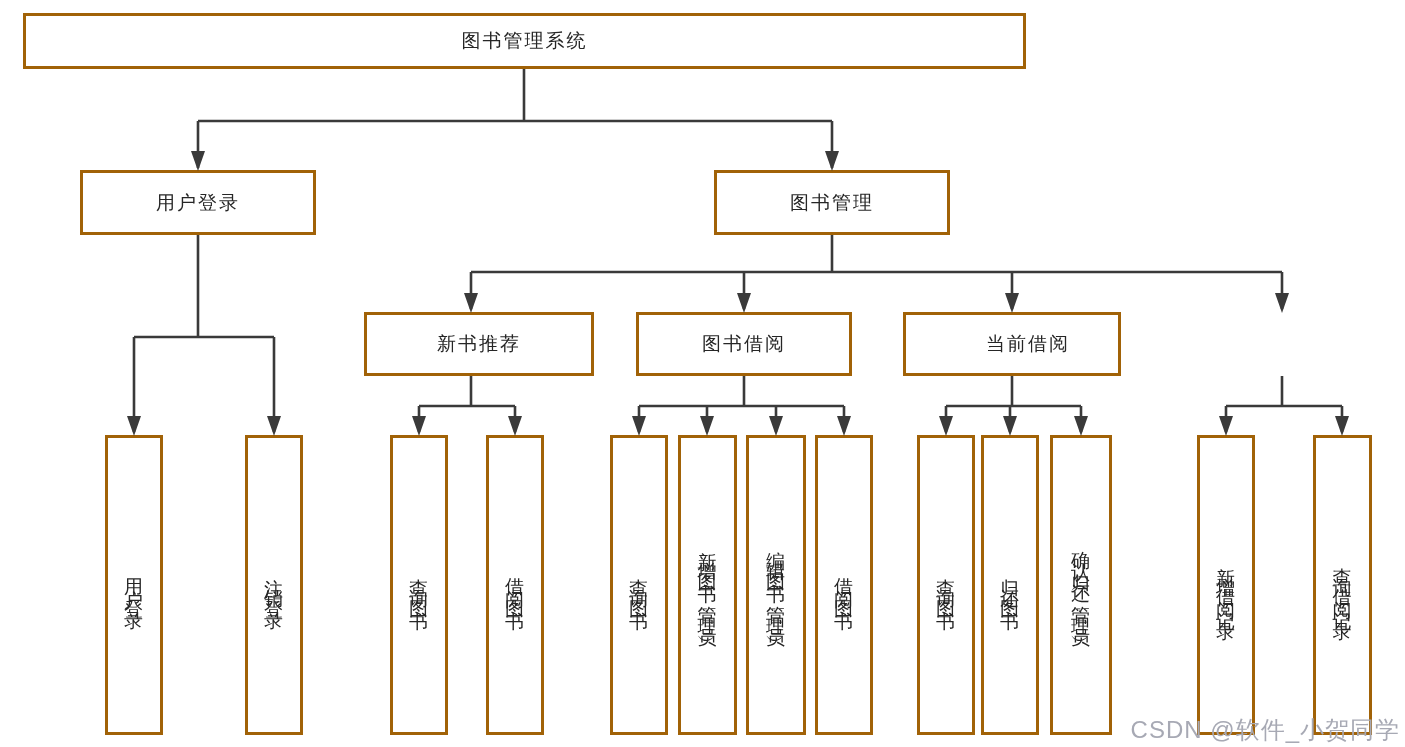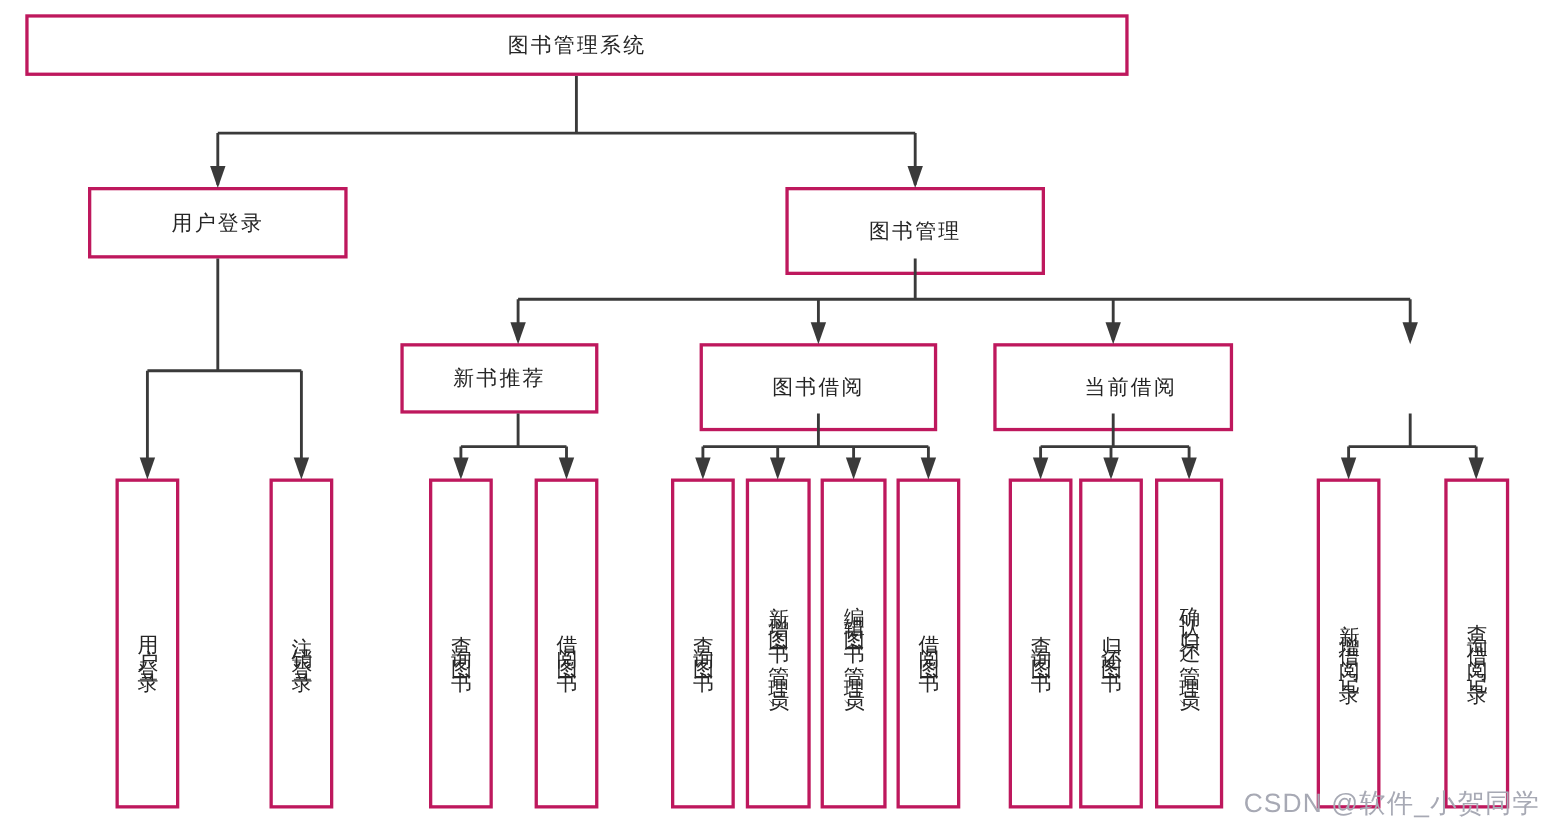--- a/index.html
+++ b/index.html
@@ -7,21 +7,21 @@
     position: relative;
     width: 1405px;
     height: 747px;
     background: #ffffff;
     font-family: "Liberation Sans", sans-serif;
     overflow: hidden;
   }
   .node {
     position: absolute;
     box-sizing: border-box;
-    border: 3px solid #be185d;
+    border: 3px solid #a16207;
     background: #ffffff;
     display: flex;
     align-items: center;
     justify-content: center;
     color: #262626;
   }
   .node.h { font-size: 19px; letter-spacing: 2px; white-space: nowrap; }
   .node.v span {
     writing-mode: vertical-rl;
     text-orientation: mixed;
@@ -52,31 +52,31 @@
 
 <div class="canvas">
 
   <div class="node h" style="left:23px; top:13px; width:1003px; height:56px;">
     <span>图书管理系统</span>
   </div>
 
   <div class="node h" style="left:80px; top:170px; width:236px; height:65px;">
     <span>用户登录</span>
   </div>
-  <div class="node h" style="left:714px; top:170px; width:236px; height:80px;text-align:center;">
+  <div class="node h" style="left:714px; top:170px; width:236px; height:65px;text-align:center;">
     <span>图书管理</span>
   </div>
 
-  <div class="node h" style="left:364px; top:312px; width:180px; height:64px;">
+  <div class="node h" style="left:364px; top:312px; width:230px; height:64px;">
     <span>新书推荐</span>
   </div>
-  <div class="node h" style="left:636px; top:312px; width:216px; height:80px;">
+  <div class="node h" style="left:636px; top:312px; width:216px; height:64px;">
     <span>图书借阅</span>
   </div>
-  <div class="node h" style="left:903px; top:312px; width:218px; height:80px;padding-left:32px;">
+  <div class="node h" style="left:903px; top:312px; width:218px; height:64px;padding-left:32px;">
     <span>当前借阅</span>
   </div>
 
   <div class="node v" style="left:105px; top:435px; width:58px; height:300px;">
     <span>用户登录</span>
   </div>
   <div class="node v" style="left:245px; top:435px; width:58px; height:300px;">
     <span>注销登录</span>
   </div>
   <div class="node v" style="left:390px; top:435px; width:58px; height:300px;">

